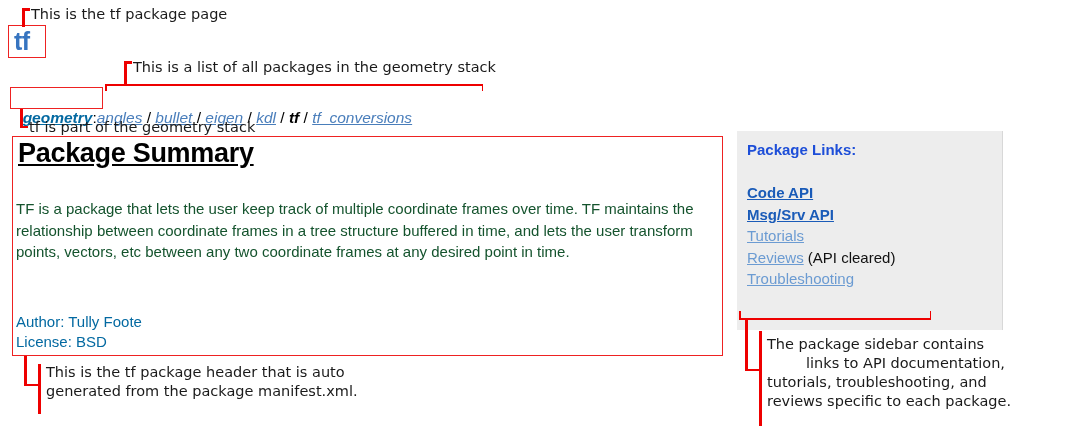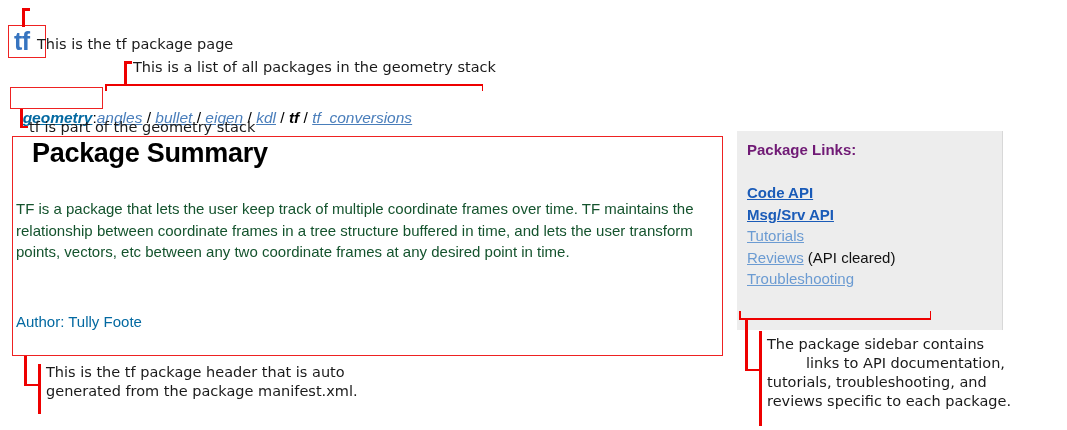--- a/index.html
+++ b/index.html
@@ -67,28 +67,29 @@
   #pkg-list .sep { color: #000; font-style: normal; }
   #pkg-list .self {
     color: #000;
     font-style: italic;
     font-weight: bold;
     text-decoration: none;
   }
 
   #summary-title {
     position: absolute;
-    left: 32px;
+    left: 18px;
     top: 138px;
     font-family: "Liberation Sans", sans-serif;
     font-weight: bold;
     font-size: 27px;
     line-height: 31px;
     color: #000;
     letter-spacing: -0.3px;
+    text-decoration: underline;
   }
   #summary-body {
     position: absolute;
     left: 16px;
     top: 198px;
     width: 706px;
     font-size: 15px;
     line-height: 21.5px;
     color: #14532d;
   }
@@ -112,21 +113,21 @@
     background: #ededed;
     border-right: 1px solid #d8d8d8;
     box-sizing: border-box;
   }
   #sidebar-title {
     position: absolute;
     left: 10px;
     top: 10px;
     font-size: 15px;
     font-weight: bold;
-    color: #701a75;
+    color: #1d4ed8;
   }
   #sidebar-links {
     position: absolute;
     left: 10px;
     top: 51px;
     font-size: 15px;
     line-height: 21.5px;
   }
   #sidebar-links .row { white-space: pre; }
   #sidebar-links a {
@@ -149,37 +150,38 @@
 </div>
 
 <div id="summary-title">Package Summary</div>
 
 <div id="summary-body">
   <p>TF is a package that lets the user keep track of multiple coordinate frames over time. TF maintains the relationship between coordinate frames in a tree structure buffered in time, and lets the user transform points, vectors, etc between any two coordinate frames at any desired point in time.</p>
 </div>
 
 <div id="summary-meta">
   <div>Author: Tully Foote</div>
+  <div>License: BSD</div>
 </div>
 
 <div id="sidebar">
   <div id="sidebar-title">Package Links:</div>
   <div id="sidebar-links">
       <div class="row"><a href="#" class="strong">Code API</a></div>
       <div class="row"><a href="#" class="strong">Msg/Srv API</a></div>
       <div class="row"><a href="#">Tutorials</a></div>
       <div class="row"><a href="#">Reviews</a><span class="note"> (API cleared)</span></div>
       <div class="row"><a href="#">Troubleshooting</a></div>
     </div>
 </div>
 
 <div class="rbox" style="left:8px; top:25px; width:38px; height:33px;"></div>
 <div class="rl" style="left:22px; top:8px; width:2.5px; height:19px;"></div>
 <div class="rl" style="left:22px; top:8px; width:8px; height:2.5px;"></div>
-<div class="anno" style="left:37px; top:5px;margin-top:30px;">This is the tf package page</div>
+<div class="anno" style="left:31px; top:5px;">This is the tf package page</div>
 
 <div class="rl" style="left:105px; top:84px; width:378px; height:1.5px;"></div>
 <div class="rl" style="left:105px; top:84px; width:1.5px; height:7px;"></div>
 <div class="rl" style="left:481.5px; top:84px; width:1.5px; height:7px;"></div>
 <div class="rl" style="left:124px; top:61px; width:2.5px; height:24px;"></div>
 <div class="rl" style="left:124px; top:61px; width:8px; height:2.5px;"></div>
 <div class="anno" style="left:133px; top:58px;">This is a list of all packages in the geometry stack</div>
 
 <div class="rbox" style="left:10px; top:87px; width:93px; height:22px;"></div>
 <div class="rl" style="left:20px; top:109px; width:2.5px; height:19px;"></div>

